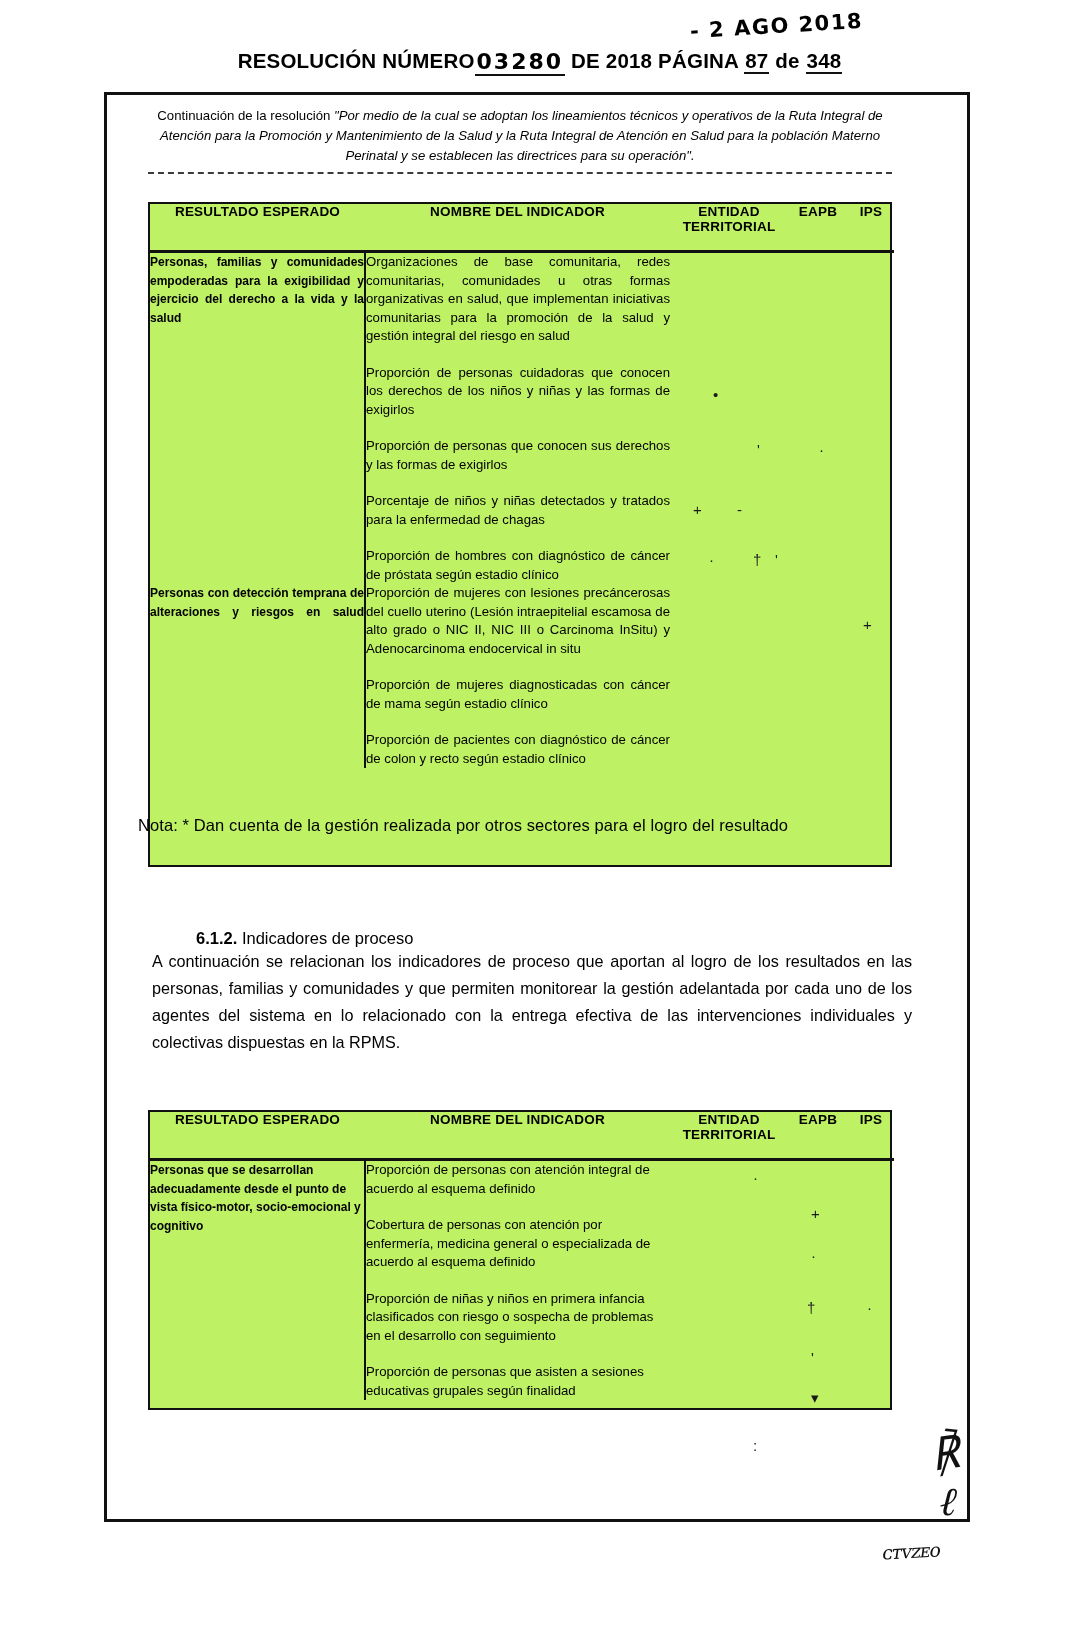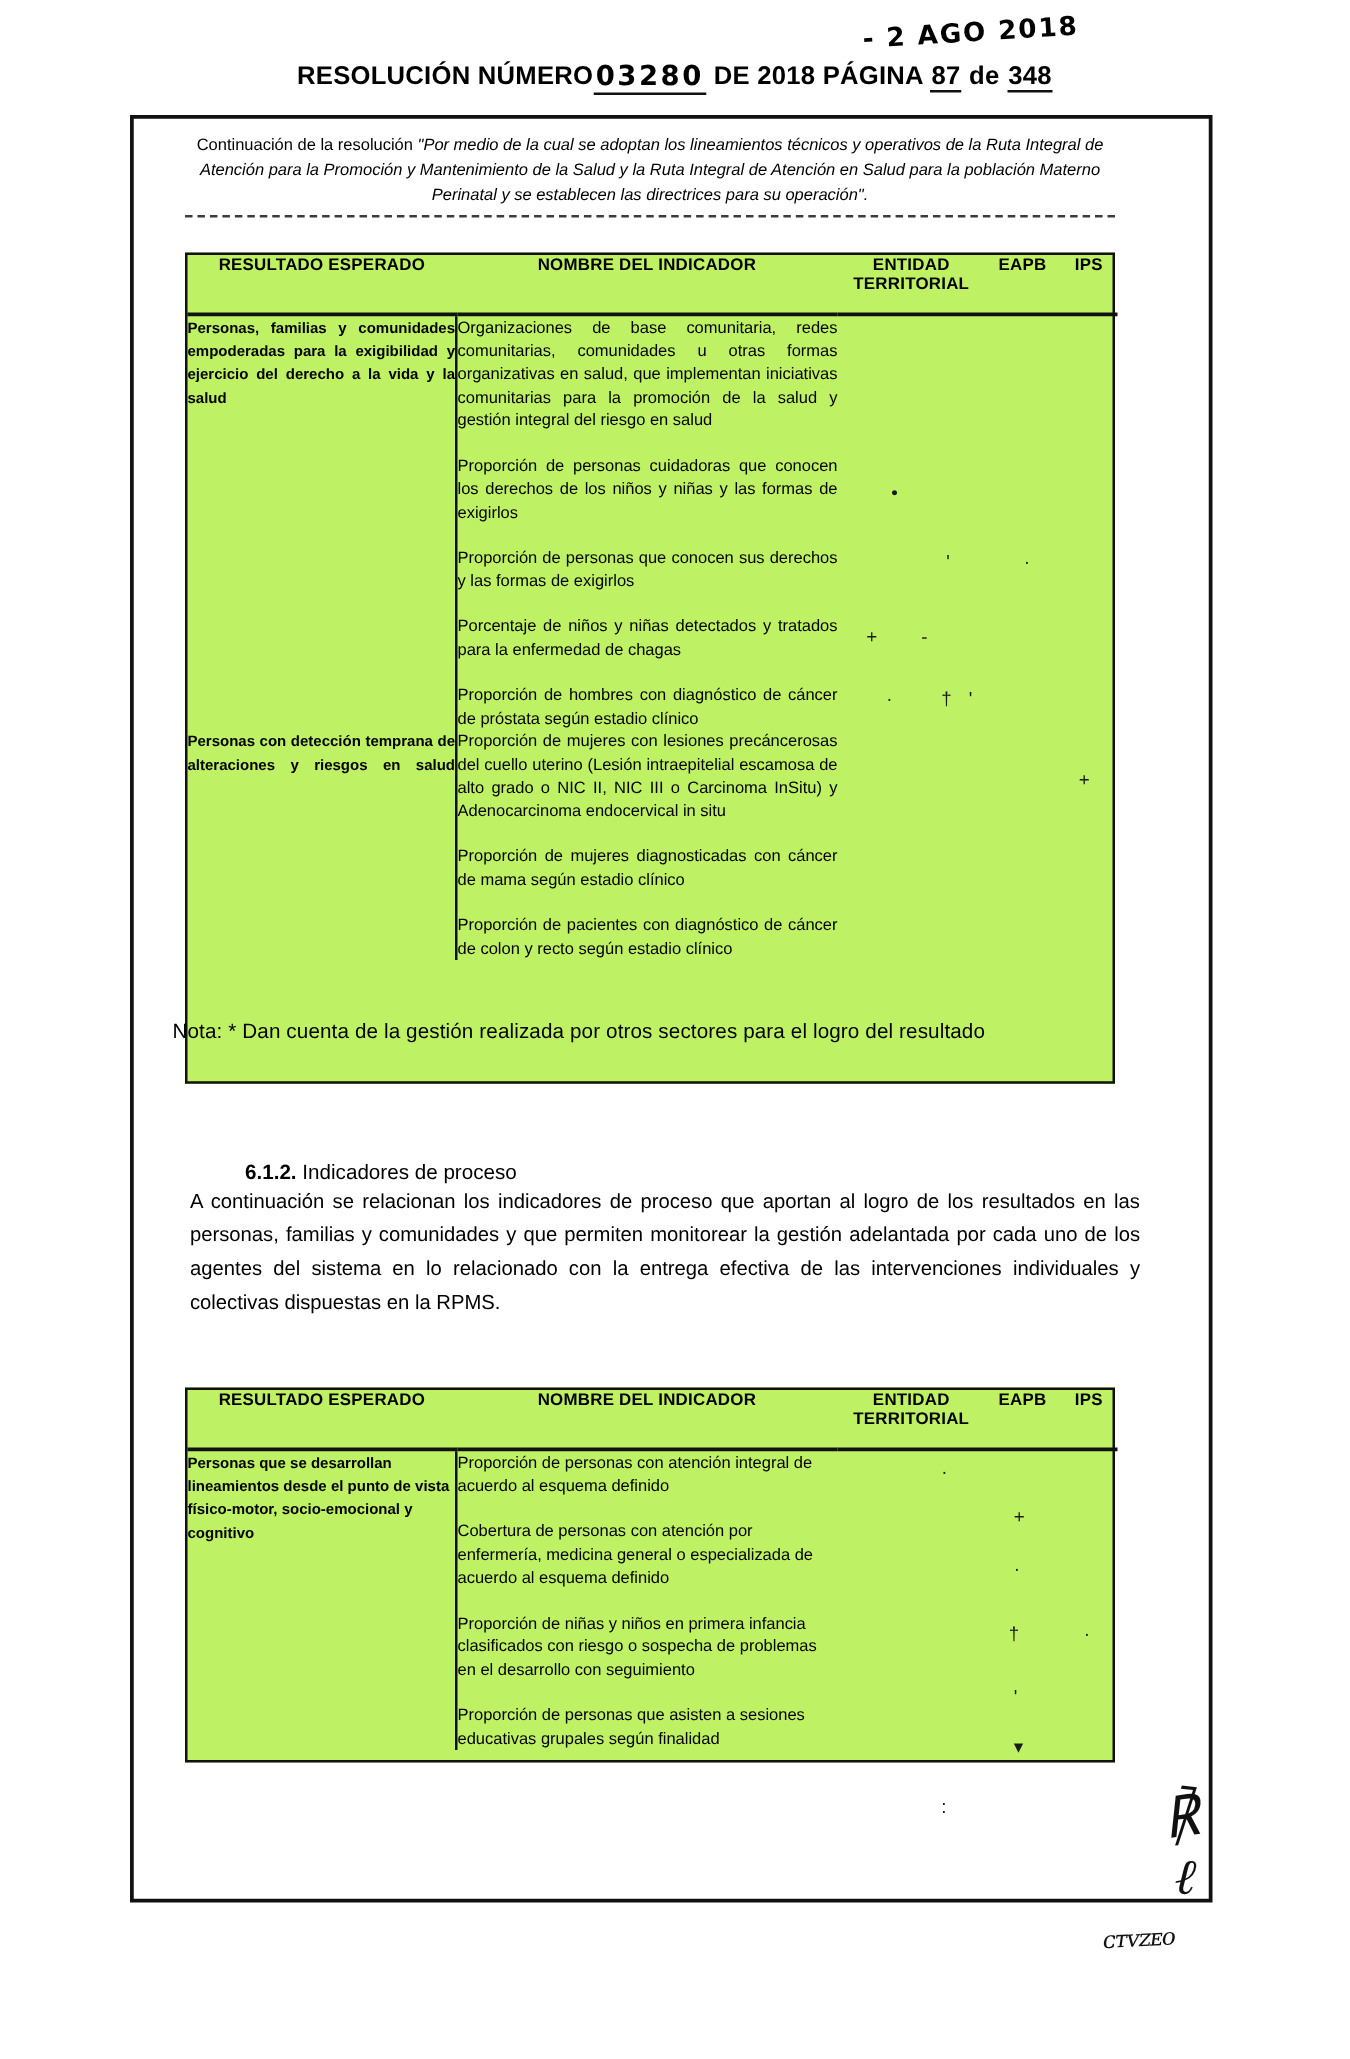--- a/index.html
+++ b/index.html
@@ -308,21 +308,21 @@
       <tr>
         <th class="c-res">RESULTADO ESPERADO</th>
         <th class="c-nom">NOMBRE DEL INDICADOR</th>
         <th class="c-ent">ENTIDAD TERRITORIAL</th>
         <th class="c-eapb">EAPB</th>
         <th class="c-ips">IPS</th>
       </tr>
     </thead>
     <tbody id="tbl2-body">
         <tr>
-          <td class="res-cell left-align">Personas que se desarrollan lineamientos desde el punto de vista físico-motor, socio-emocional y cognitivo</td>
+          <td class="res-cell left-align">Personas que se desarrollan adecuadamente desde el punto de vista físico-motor, socio-emocional y cognitivo</td>
           <td class="ind-cell">
             <p class="">Proporción de personas con atención integral de acuerdo al esquema definido</p>
             <p class="">Cobertura de personas con atención por enfermería, medicina general o especializada de acuerdo al esquema definido</p>
             <p class="">Proporción de niñas y niños en primera infancia clasificados con riesgo o sospecha de problemas en el desarrollo con seguimiento</p>
             <p class="">Proporción de personas que asisten a sesiones educativas grupales según finalidad</p>
           </td>
           <td class="mark-cell"></td>
           <td class="mark-cell"></td>
           <td class="mark-cell"></td>
         </tr>

